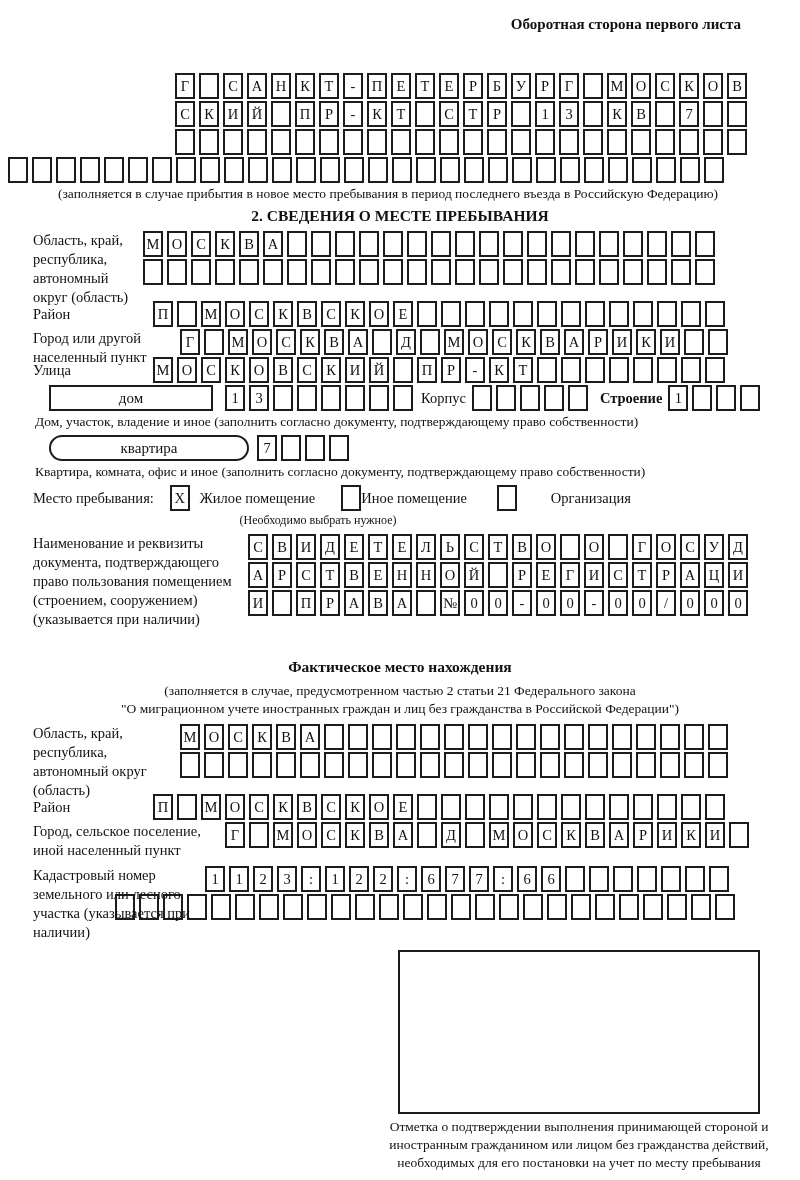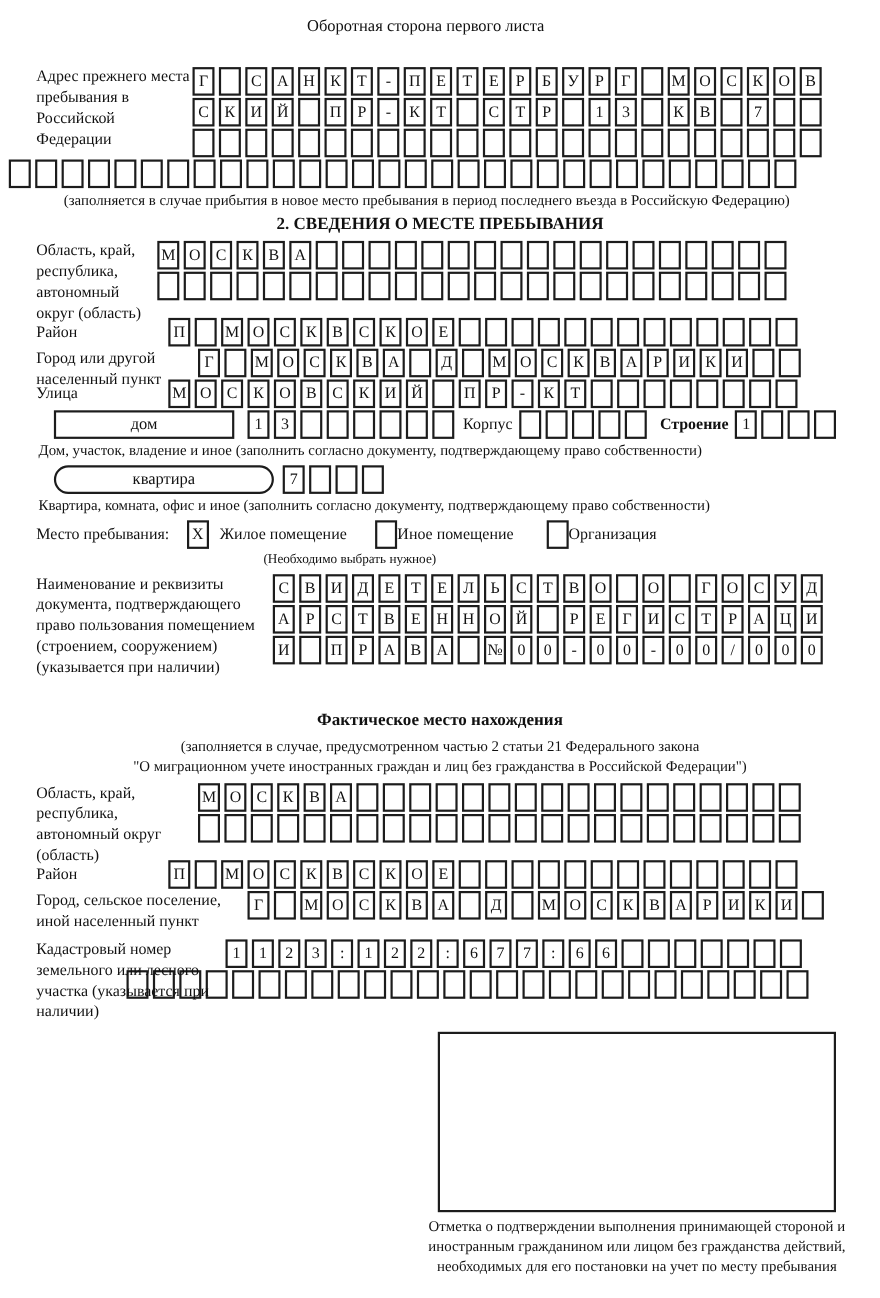--- a/index.html
+++ b/index.html
@@ -4,21 +4,21 @@
 <style>
   * { box-sizing: border-box; margin: 0; padding: 0; }
   html, body { background: #ffffff; }
   body {
     width: 800px; height: 1180px;
     padding: 16px 0 0 33px;
     font-family: "Liberation Serif", "DejaVu Serif", serif;
     color: #111;
     overflow: hidden;
   }
-  .top-note { width: 734px; text-align: center; padding-right: 26px; font-size: 15px; margin-bottom: 28px; }
+  .top-note { width: 734px; text-align: right; padding-right: 26px; font-size: 15px; margin-bottom: 40px; font-weight: bold; }
 
   .field { position: relative; }
   .flabel { position: absolute; left: 0; top: 0; font-size: 14.5px; line-height: 19px; }
   .rows { }
 
   .cellrow { display: flex; gap: 4px; margin-bottom: 2px; }
   .cell {
     width: 20px; height: 26px; flex: 0 0 20px;
     border: 2px solid #1c1c1c;
     display: inline-flex; align-items: center; justify-content: center;
@@ -40,21 +40,20 @@
   .staynote { margin-left: 140px; width: 290px; text-align: center; font-size: 12px; margin-bottom: 0; }
   .stampbox { margin-left: 365px; margin-top: 12px; width: 362px; height: 164px; border: 2px solid #1c1c1c; }
   .stampcaption { margin-left: 346px; margin-top: 4px; width: 400px; text-align: center; font-size: 13.5px; line-height: 18px; }
 </style>
 </head>
 <body>
 
 <div class="top-note">Оборотная сторона первого листа</div>
 
 <div class="field" style="min-height:84px;">
-  <div class="flabel" style="width:142px;">Адрес прежнего места пребывания в Российской Федерации</div>
   <div class="rows" style="margin-left:142px;">
     <div class="cellrow">
         <span class="cell">Г</span>
         <span class="cell"></span>
         <span class="cell">С</span>
         <span class="cell">А</span>
         <span class="cell">Н</span>
         <span class="cell">К</span>
         <span class="cell">Т</span>
         <span class="cell">-</span>
@@ -359,21 +358,21 @@
 </div>
 <div class="caption" style="margin-left:2px;">Квартира, комната, офис и иное (заполнить согласно документу, подтверждающему право собственности)</div>
 
 <div class="stayrow" style="margin-top:2px;">
   <span>Место пребывания:</span>
   <span class="cell" style="margin-left:16px;">X</span>
   <span style="margin-left:10px;">Жилое помещение</span>
   <span class="cell" style="margin-left:26px;"></span>
   <span style="">Иное помещение</span>
   <span class="cell" style="margin-left:30px;"></span>
-  <span style="">Организация</span>
+  <span style="margin-left:34px;">Организация</span>
 </div>
 <div class="staynote">(Необходимо выбрать нужное)</div>
 
 <div class="field" style="margin-top:6px;min-height:116px;">
   <div class="flabel" style="width:215px;">Наименование и реквизиты документа, подтверждающего право пользования помещением (строением, сооружением) (указывается при наличии)</div>
   <div class="rows" style="margin-left:215px;">
     <div class="cellrow">
         <span class="cell">С</span>
         <span class="cell">В</span>
         <span class="cell">И</span>

